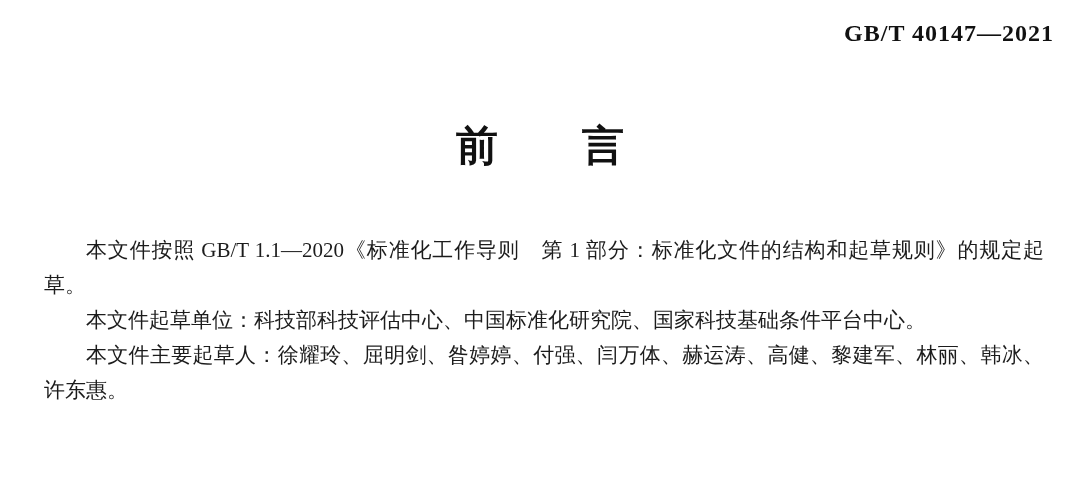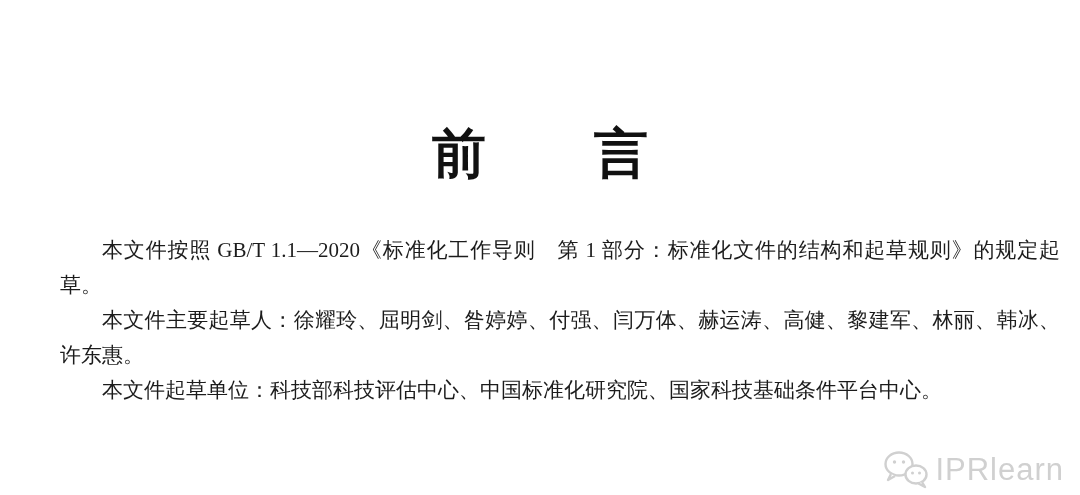--- a/index.html
+++ b/index.html
@@ -29,34 +29,33 @@
   }
   .title {
     position: absolute;
     top: 118px;
     left: 0;
     right: 0;
     margin: 0;
     text-align: center;
     font-family: "Liberation Sans", "DejaVu Sans", sans-serif;
     font-weight: bold;
-    font-size: 54px;
+    font-size: 42px;
     color: #111111;
   }
   .content {
     position: absolute;
     top: 233px;
     left: 44px;
     width: 1000px;
     font-size: 21px;
     line-height: 35px;
     text-align: justify;
     text-justify: inter-ideograph;
     color: #1c1c1c;
-    margin-left: 16px;
   }
   .content p {
     margin: 0;
     padding: 0;
     text-indent: 2em;
   }
   .watermark {
     position: absolute;
     right: 16px;
     bottom: 4px;
@@ -72,38 +71,24 @@
   }
   .watermark svg {
     display: block;
   }
 </style>
 </head>
 <body>
 
 <div class="page">
 
+  <div class="doc-number">GB/T 40147—2021</div>
 
   <h1 class="title">前　　言</h1>
 
   <div class="content">
     <p>本文件按照 GB/T 1.1—2020《标准化工作导则　第 1 部分：标准化文件的结构和起草规则》的规定起草。</p>
+    <p>本文件起草单位：科技部科技评估中心、中国标准化研究院、国家科技基础条件平台中心。</p>
     <p>本文件主要起草人：徐耀玲、屈明剑、昝婷婷、付强、闫万体、赫运涛、高健、黎建军、林丽、韩冰、许东惠。</p>
-    <p>本文件起草单位：科技部科技评估中心、中国标准化研究院、国家科技基础条件平台中心。</p>
   </div>
 
-  <div class="watermark">
-    <span>
-      <svg width="48" height="42" viewBox="0 0 48 42" fill="none" xmlns="http://www.w3.org/2000/svg">
-        <ellipse cx="17" cy="15" rx="13.5" ry="11.5" stroke="#d0d0d0" stroke-width="2.4"></ellipse>
-        <path d="M9 25 L6 31 L13 27" stroke="#d0d0d0" stroke-width="2.4" fill="#ffffff" stroke-linejoin="round"></path>
-        <circle cx="12.5" cy="13" r="1.7" fill="#d0d0d0"></circle>
-        <circle cx="21.5" cy="13" r="1.7" fill="#d0d0d0"></circle>
-        <ellipse cx="34" cy="25.5" rx="10.5" ry="9" fill="#ffffff" stroke="#d0d0d0" stroke-width="2.4"></ellipse>
-        <path d="M40 33 L43 38 L36.5 34.5" stroke="#d0d0d0" stroke-width="2.4" fill="#ffffff" stroke-linejoin="round"></path>
-        <circle cx="30.5" cy="24" r="1.5" fill="#d0d0d0"></circle>
-        <circle cx="37.5" cy="24" r="1.5" fill="#d0d0d0"></circle>
-      </svg>
-    </span>
-    <span>IPRlearn</span>
-  </div>
 
 </div>
 
 </body></html>

